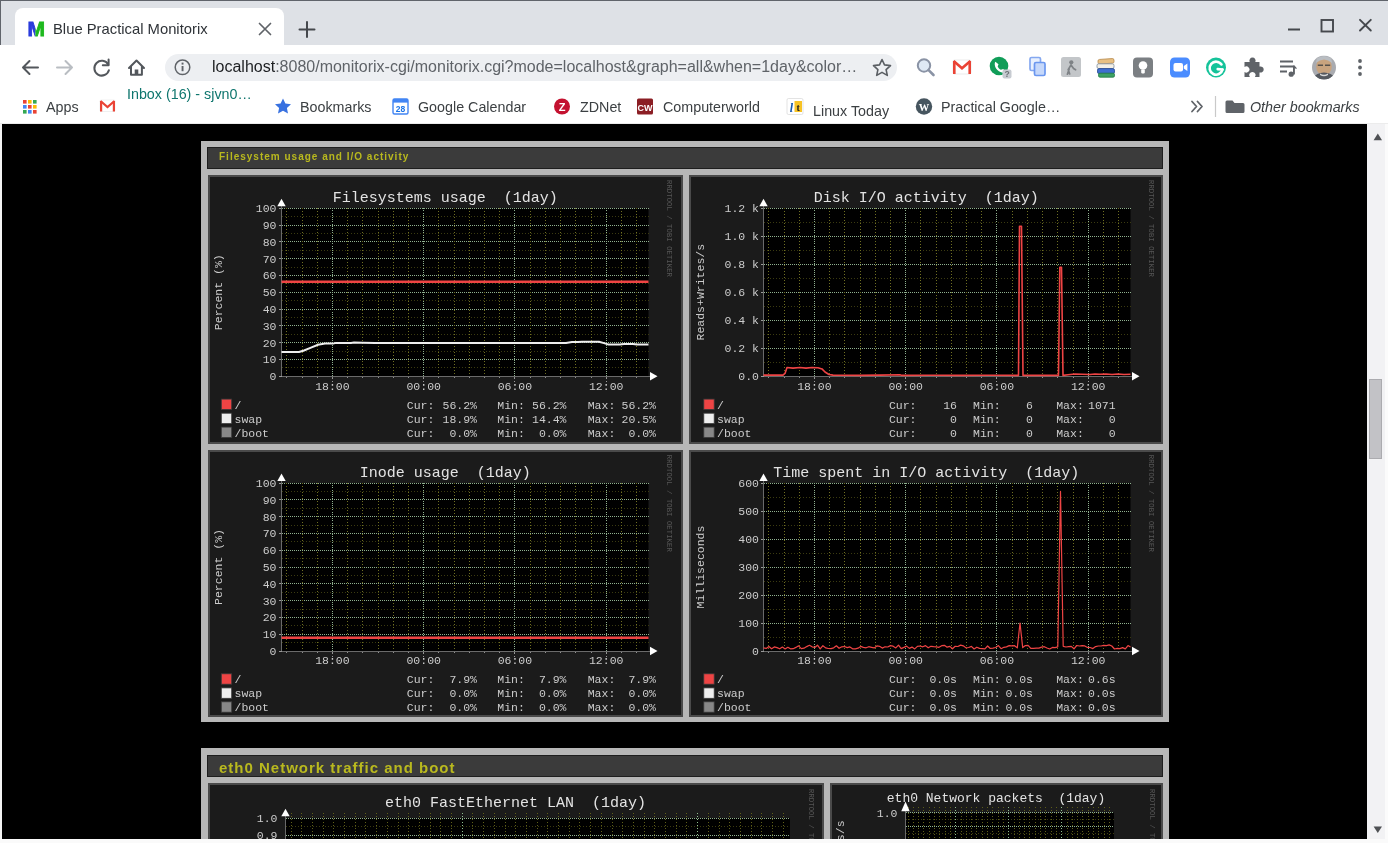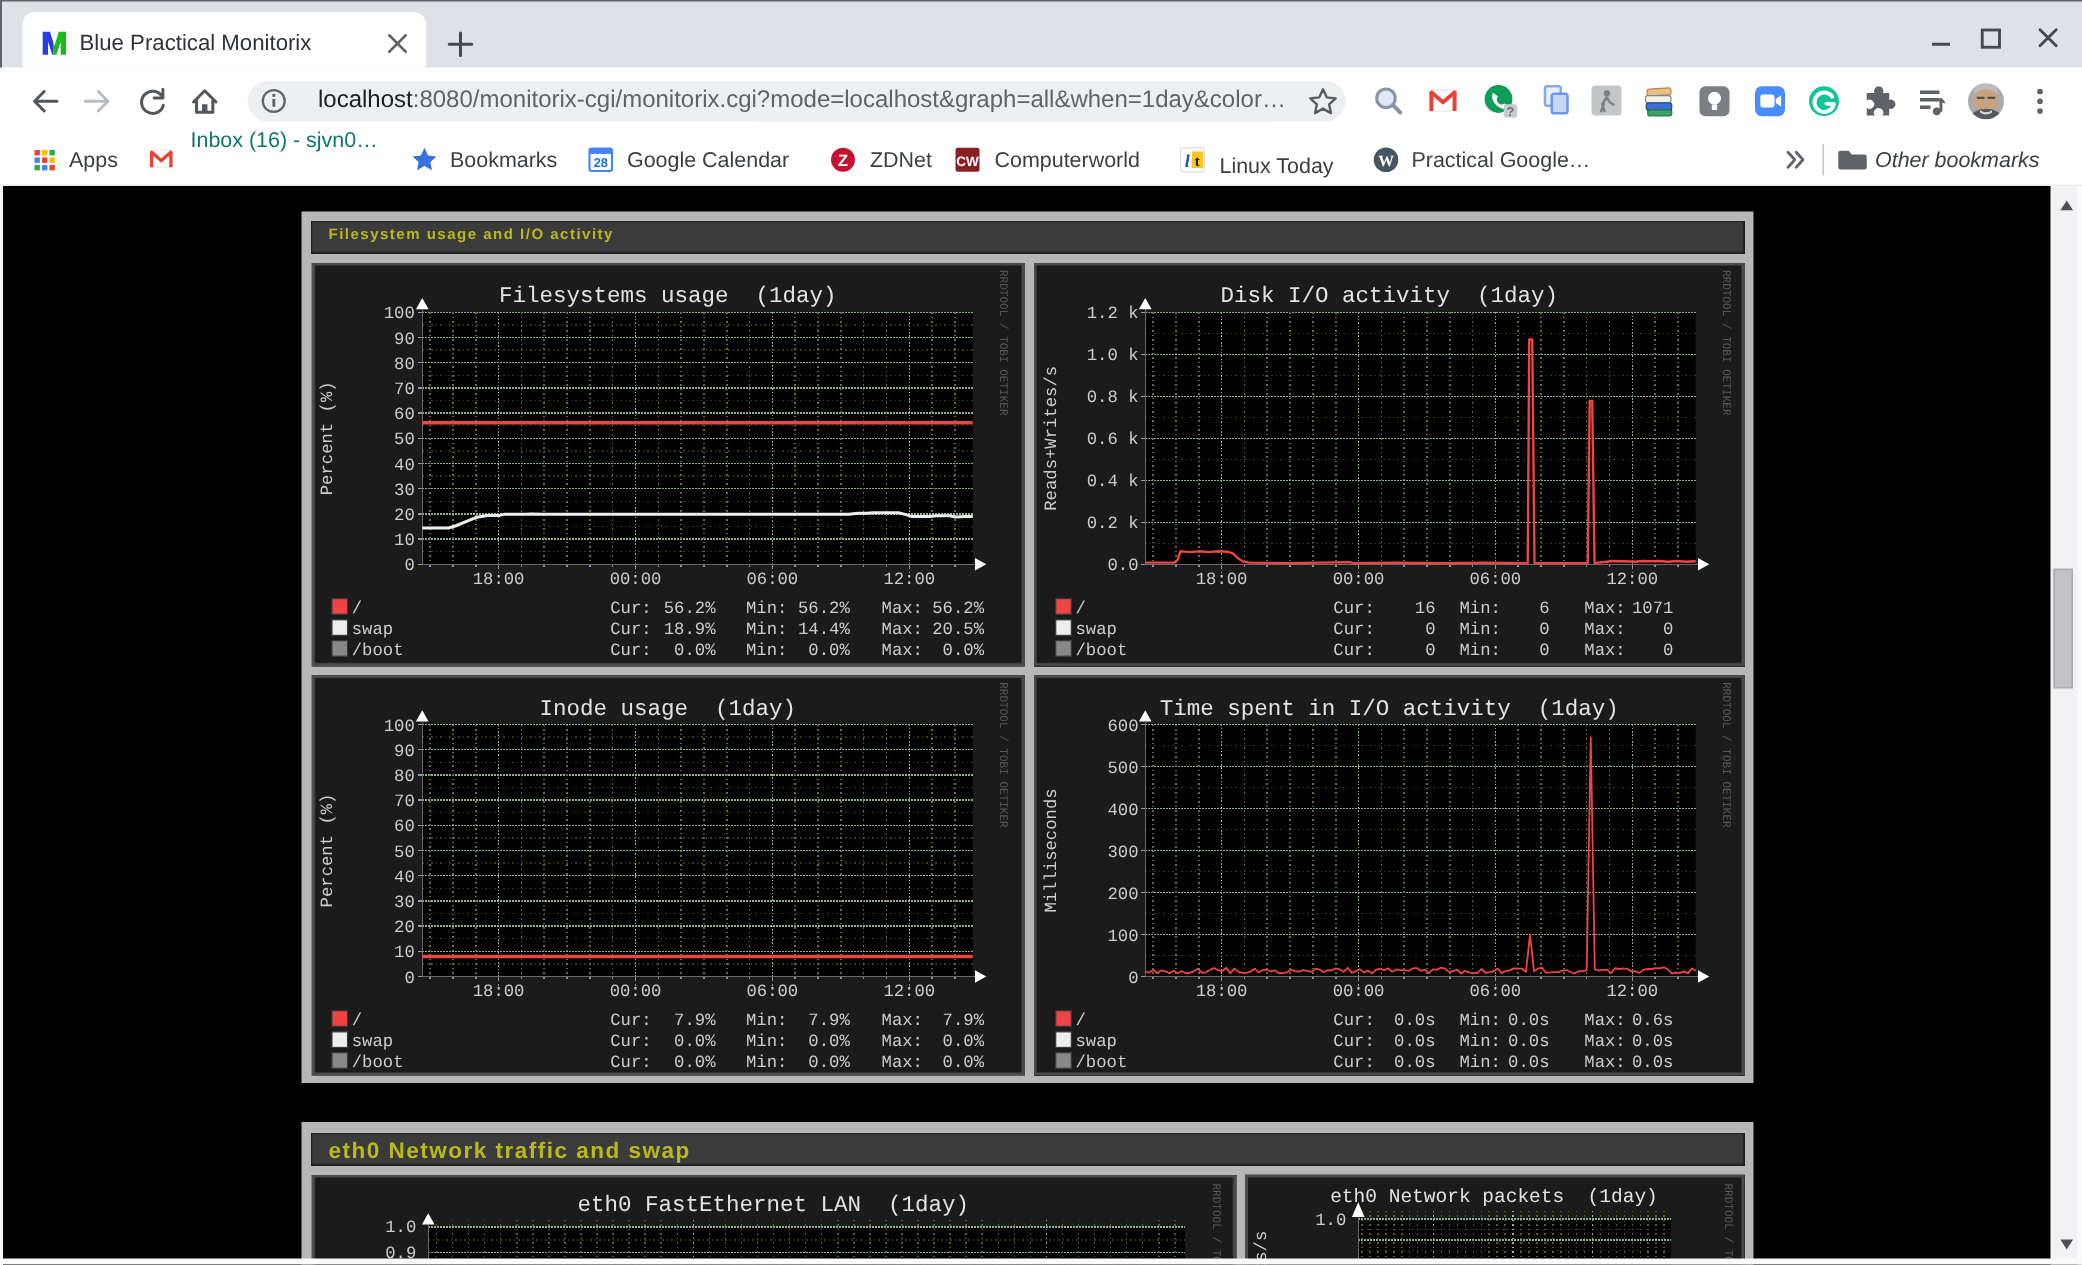--- a/index.html
+++ b/index.html
@@ -37,21 +37,21 @@
 <div class="abs" style="left:201px;top:141px;width:968px;height:581px;background:#b7b7b7;"></div>
 <div class="abs" style="left:207px;top:147px;width:956px;height:22px;background:#3b3b3b;border:1px solid #1e1e1e;"></div>
 <div class="abs" style="left:219px;top:150.5px;font-size:10px;font-weight:bold;letter-spacing:1px;color:#b9b91e;">Filesystem usage and I/O activity</div>
 <div class="abs" style="left:207.5px;top:175px;width:475.5px;height:269px;background:#1b1b1b;border:2px solid #4a4a4a;"></div>
 <div class="abs" style="left:689px;top:175px;width:474px;height:269px;background:#1b1b1b;border:2px solid #4a4a4a;"></div>
 <div class="abs" style="left:207.5px;top:450px;width:475.5px;height:267px;background:#1b1b1b;border:2px solid #4a4a4a;"></div>
 <div class="abs" style="left:689px;top:450px;width:474px;height:267px;background:#1b1b1b;border:2px solid #4a4a4a;"></div>
 
 <div class="abs" style="left:201px;top:748px;width:968px;height:95px;background:#b7b7b7;"></div>
 <div class="abs" style="left:207px;top:755px;width:956px;height:22px;background:#3b3b3b;border:1px solid #1e1e1e;"></div>
-<div class="abs" style="left:219px;top:758.5px;font-size:15px;font-weight:bold;letter-spacing:1px;color:#b9b91e;">eth0 Network traffic and swap</div>
+<div class="abs" style="left:219px;top:758.5px;font-size:15px;font-weight:bold;letter-spacing:1px;color:#b9b91e;">eth0 Network traffic and boot</div>
 <div class="abs" style="left:207.5px;top:783px;width:616.5px;height:60px;background:#1b1b1b;border:2px solid #4a4a4a;border-bottom:none;"></div>
 <div class="abs" style="left:830px;top:783px;width:333px;height:60px;background:#1b1b1b;border:2px solid #4a4a4a;border-bottom:none;"></div>
 
 <svg class="abs" style="left:0;top:0;" width="1388" height="843" viewBox="0 0 1388 843">
 <rect x="281.5" y="208.2" width="367.0" height="168.0" fill="#000000"></rect>
 <line x1="281.5" y1="208.2" x2="648.5" y2="208.2" stroke="#8fb08f" stroke-width="1.0" stroke-dasharray="1 1" shape-rendering="crispEdges"></line>
 <line x1="278.5" y1="208.2" x2="281.5" y2="208.2" stroke="#999999" stroke-width="1.0" shape-rendering="crispEdges"></line>
 <line x1="281.5" y1="216.6" x2="648.5" y2="216.6" stroke="#3a3a10" stroke-width="1.0" stroke-dasharray="1 2" shape-rendering="crispEdges"></line>
 <line x1="281.5" y1="225.0" x2="648.5" y2="225.0" stroke="#8fb08f" stroke-width="1.0" stroke-dasharray="1 1" shape-rendering="crispEdges"></line>
 <line x1="278.5" y1="225.0" x2="281.5" y2="225.0" stroke="#999999" stroke-width="1.0" shape-rendering="crispEdges"></line>

